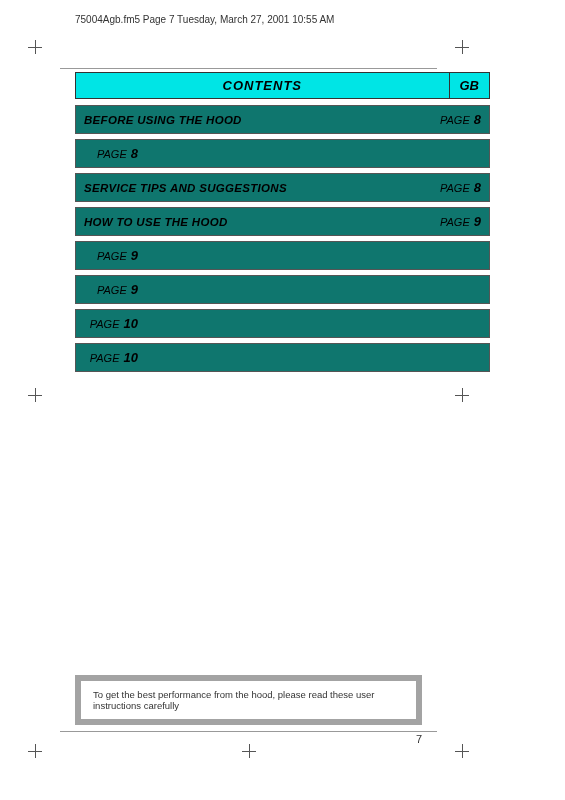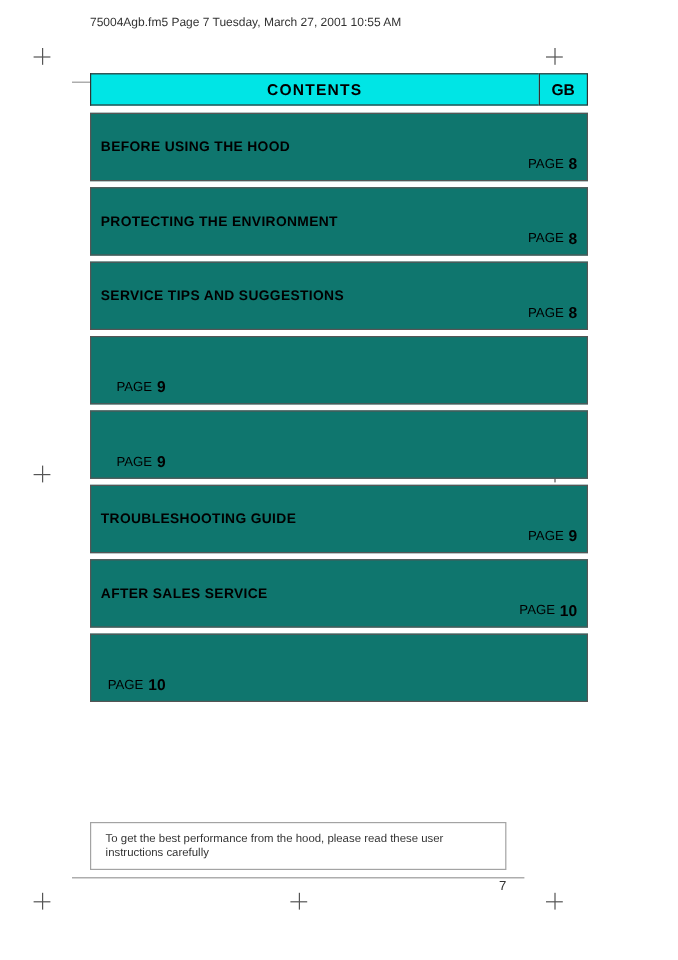--- a/index.html
+++ b/index.html
@@ -57,24 +57,25 @@
     .ch-top-right { top: 40px; right: 28px; }
     .ch-mid-left { top: 388px; left: 28px; }
     .ch-mid-right { top: 388px; right: 28px; }
     .ch-bottom-left { bottom: 42px; left: 28px; }
     .ch-bottom-center { bottom: 42px; left: 50%; transform: translateX(-50%); }
     .ch-bottom-right { bottom: 42px; right: 28px; }
 
     
     .content-area {
       position: absolute;
-      top: 61px;
+      top: 72px;
       left: 75px;
       right: 75px;
       width: 415px;
+      font-style: italic;
     }
 
     
     .contents-header {
       display: flex;
       width: 100%;
       margin-bottom: 6px;
     }
 
     .contents-title {
@@ -124,36 +125,35 @@
     .toc-page {
       padding: 6px 8px;
       font-size: 11px;
       font-weight: 400;
       color: #000;
       display: flex;
       align-items: center;
       white-space: nowrap;
       min-width: 70px;
       justify-content: flex-end;
-      margin-top: 28px;
     }
 
     .toc-page .page-num {
       font-weight: 900;
       font-size: 13px;
       margin-left: 4px;
     }
 
     
     .bottom-note {
       position: absolute;
       bottom: 75px;
       left: 75px;
       right: 75px;
-      border: 1px solid #a3a3a3;
+      border: 6px solid #a3a3a3;
       padding: 8px 12px;
       font-size: 9.5px;
       color: #333;
     }
 
     
     .page-number {
       position: absolute;
       bottom: 55px;
       right: 75px;
@@ -206,54 +206,52 @@
 
     <div id="toc-container">
         <div class="toc-row">
           <div class="toc-label">BEFORE USING THE HOOD</div>
           <div class="toc-page">
             <span>PAGE </span>
             <span class="page-num">8</span>
           </div>
         </div>
         <div class="toc-row">
-          <div class="toc-label">PROTECTING THE ENVIRONMENT</div>
           <div class="toc-page">
             <span>PAGE </span>
             <span class="page-num">8</span>
           </div>
         </div>
         <div class="toc-row">
           <div class="toc-label">SERVICE TIPS AND SUGGESTIONS</div>
           <div class="toc-page">
             <span>PAGE </span>
             <span class="page-num">8</span>
           </div>
         </div>
         <div class="toc-row">
+          <div class="toc-label">HOW TO USE THE HOOD</div>
           <div class="toc-page">
             <span>PAGE </span>
             <span class="page-num">9</span>
           </div>
         </div>
         <div class="toc-row">
           <div class="toc-page">
             <span>PAGE </span>
             <span class="page-num">9</span>
           </div>
         </div>
         <div class="toc-row">
-          <div class="toc-label">TROUBLESHOOTING GUIDE</div>
           <div class="toc-page">
             <span>PAGE </span>
             <span class="page-num">9</span>
           </div>
         </div>
         <div class="toc-row">
-          <div class="toc-label">AFTER SALES SERVICE</div>
           <div class="toc-page">
             <span>PAGE </span>
             <span class="page-num">10</span>
           </div>
         </div>
         <div class="toc-row">
           <div class="toc-page">
             <span>PAGE </span>
             <span class="page-num">10</span>
           </div>

